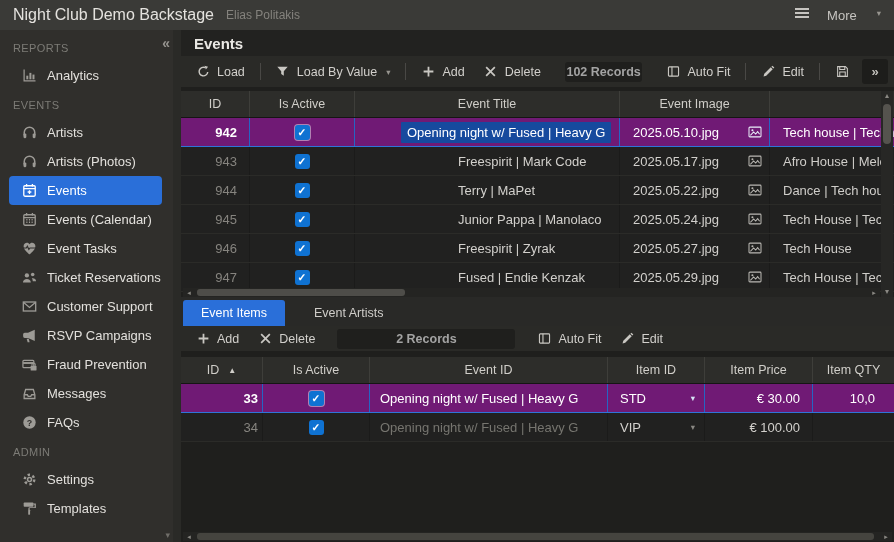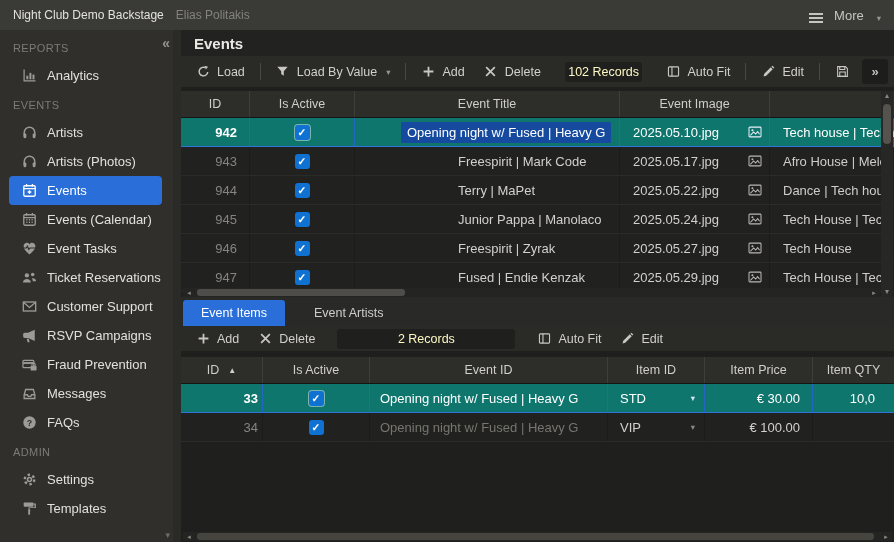--- a/index.html
+++ b/index.html
@@ -3,23 +3,23 @@
 <meta charset="utf-8">
 <style>
   html,body{margin:0;padding:0}
   body{width:894px;height:542px;overflow:hidden;background:#1e1e1c;
        font-family:"Liberation Sans",sans-serif;font-size:13px;color:#d6d4d0}
   .app{width:894px;height:542px;display:flex;flex-direction:column}
 
   
   .topbar{flex:0 0 30px;background:#3a3a37;display:flex;align-items:center;
           padding:0 13px;box-sizing:border-box}
-  .tb-title{font-size:12px;color:#e4e2de;margin-right:12px;white-space:nowrap}
+  .tb-title{font-size:16px;color:#e4e2de;margin-right:12px;white-space:nowrap}
   .tb-user{font-size:12px;color:#84827d;white-space:nowrap}
-  .tb-more{margin-left:auto;display:flex;align-items:flex-end;gap:11px;color:#c6c4c0;font-size:13px}
+  .tb-more{margin-left:auto;display:flex;align-items:flex-start;gap:18px;color:#c6c4c0;font-size:13px}
   .bars{display:flex;flex-direction:column;gap:2px}
   .bars i{display:block;width:14px;height:2px;background:#c6c4c0}
   .caret{font-size:8.5px;color:#97958f;margin-left:2px}
 
   
   .shell{flex:1;display:flex;min-height:0}
   .sidebar{flex:0 0 173px;background:#302f2c;overflow:hidden;padding-top:3px;
            position:relative;box-sizing:border-box}
   .sec-label{font-size:11px;color:#7c7b76;padding:9px 0 7px 13px;letter-spacing:.4px;white-space:nowrap}
   .side-item{display:flex;align-items:center;height:29px;margin:0 11px 0 9px;
@@ -37,22 +37,22 @@
   .main{flex:1;min-width:0;position:relative;background:#1f1f1d;display:flex;flex-direction:column}
   .panel-title{flex:0 0 26px;display:flex;align-items:center;padding-left:13px;
                font-weight:bold;font-size:15px;color:#eae8e4;background:#222220}
   .toolbar,.subtoolbar{flex:0 0 31px;background:#2a2a27;display:flex;align-items:center;
            padding:0 6px;gap:1px;font-size:12.5px;color:#d2d0cc}
   .tbtn{display:flex;align-items:center;gap:7px;padding:0 9px;height:25px;border-radius:3px;white-space:nowrap}
   .ticon{width:14px;height:14px;display:flex;align-items:center;justify-content:center;color:#c9c7c2}
   .ticon svg{width:13px;height:13px;display:block}
   .tsep{width:1px;height:17px;background:#494845;margin:0 5px;flex:0 0 1px}
   .records-pill{flex:1;height:20px;margin:0 14px;background:#1f1f1d;border-radius:3px;
-                display:flex;align-items:center;justify-content:center;font-weight:normal;
-                color:#fef9c3;min-width:0;white-space:nowrap}
+                display:flex;align-items:center;justify-content:center;font-weight:bold;
+                color:#a3a3a3;min-width:0;white-space:nowrap}
   .subtoolbar .records-pill{flex:0 0 178px;margin:0 12px}
   .xbtn{width:26px;height:25px;background:#1d1d1b;border-radius:3px;display:flex;
         align-items:center;justify-content:center;color:#c2c0bb;font-weight:bold;font-size:13px;margin-left:3px}
 
   
   .gridwrap{margin-top:4px}
   .gridwrap2{margin-top:6px}
   .ghead{display:flex;height:27px;background:#2d2d2a;border-bottom:1px solid #151514;box-sizing:border-box}
   .ghead .hc{display:flex;align-items:center;justify-content:center;font-weight:normal;
              font-size:12.5px;color:#d0cec9;border-right:1px solid #3e3e3a;
@@ -68,21 +68,21 @@
   .g-sub div:nth-of-type(4){flex:0 0 97px}
   .g-sub div:nth-of-type(5){flex:0 0 108px}
   .g-sub div:nth-of-type(6){flex:1;border-right:none}
   .sort-ind{display:none;font-size:8px;margin-left:9px;color:#d0cec9}
   .sort-ind.show{display:inline}
 
   .row{display:flex;height:29px;background:#212120;border-bottom:1px solid #2b2b28;
        box-sizing:border-box;color:#d2d0cc}
   .cell{display:flex;align-items:center;border-right:1px solid #1b1b1a;
         box-sizing:border-box;white-space:nowrap;overflow:hidden}
-  .row.selected{background:#0f766e;border-bottom-color:#2e74d9;color:#fff}
+  .row.selected{background:#701a75;border-bottom-color:#2e74d9;color:#fff}
   .row.selected .cell{border-right-color:#2565c4}
   .c-id{flex:0 0 69px;justify-content:flex-end;padding-right:12px;color:#86847f}
   .row.selected .c-id{color:#fff;font-weight:bold}
   .c-active{flex:0 0 105px;justify-content:center}
   .c-title{flex:0 0 265px;padding-left:103px}
   .row.selected .c-title{padding-left:46px}
   .row.selected .title-sel{background:#164a9e;padding:3px 6px;border-radius:1px}
   .c-img{flex:0 0 150px;padding-left:13px;position:relative}
   .c-img .imgicon{position:absolute;right:7px;top:50%;transform:translateY(-50%);
                   color:#b9b7b2;display:flex}

